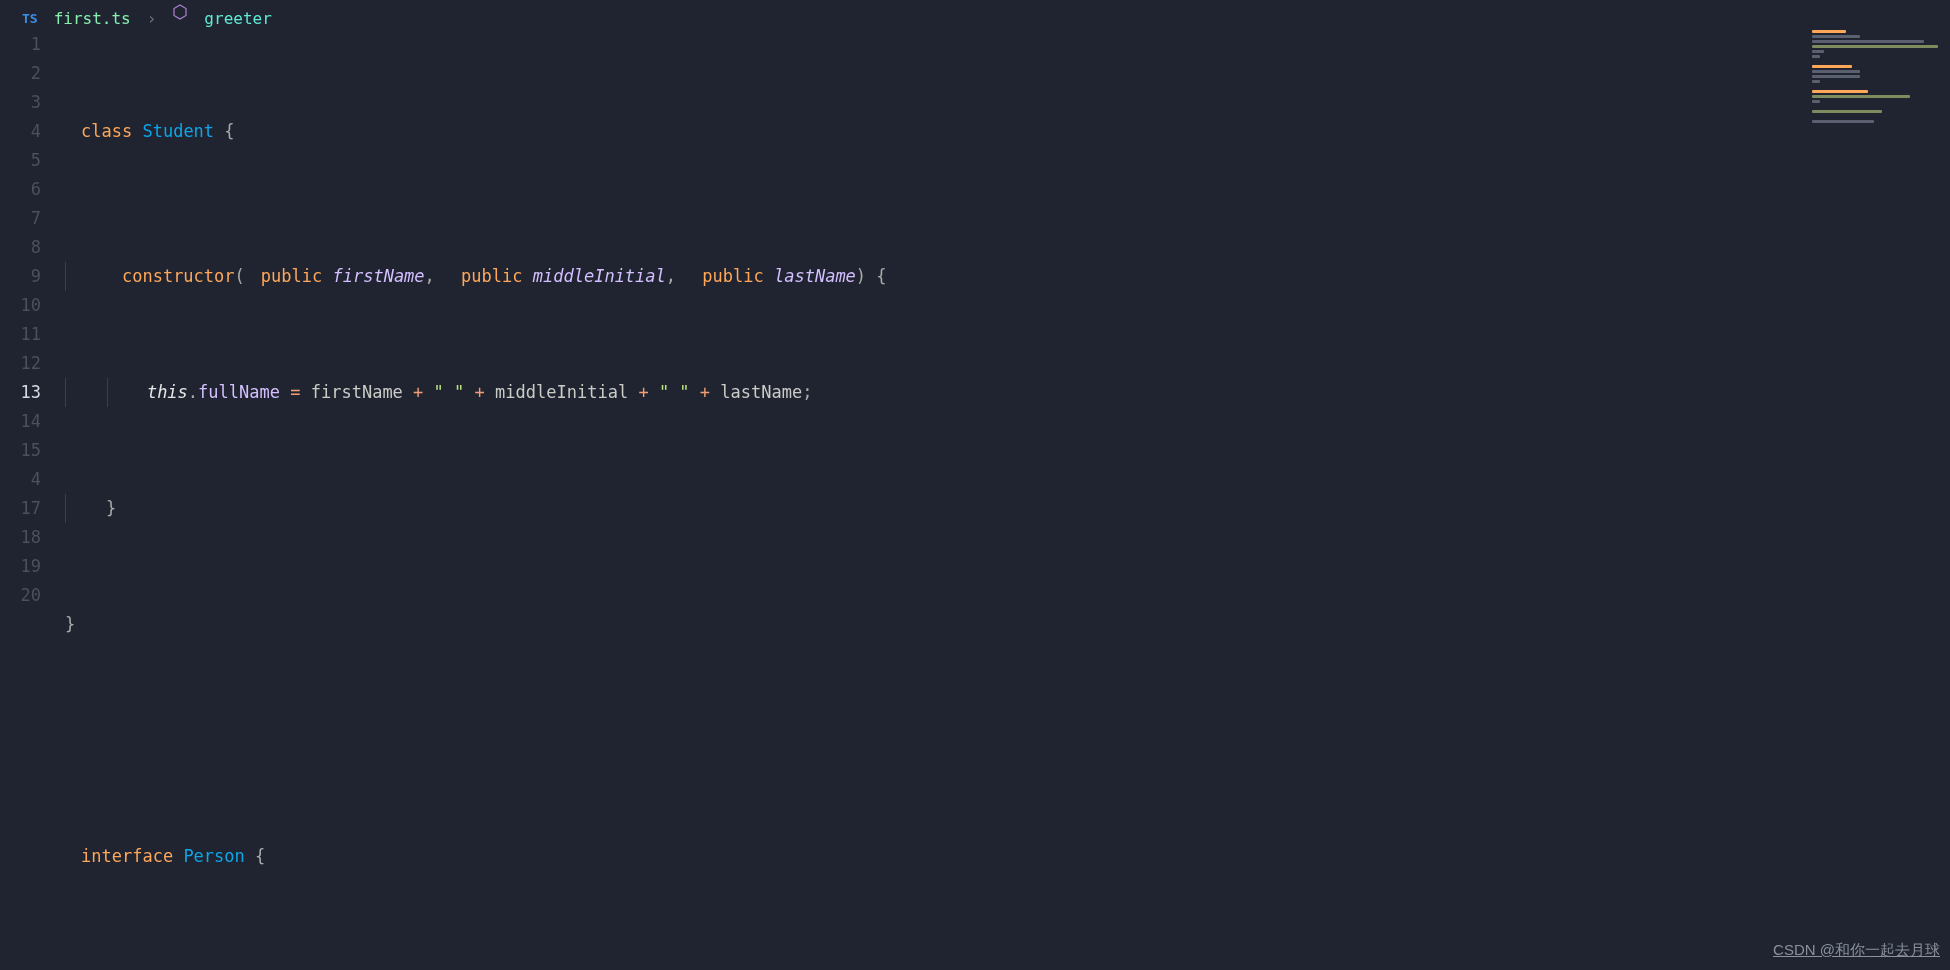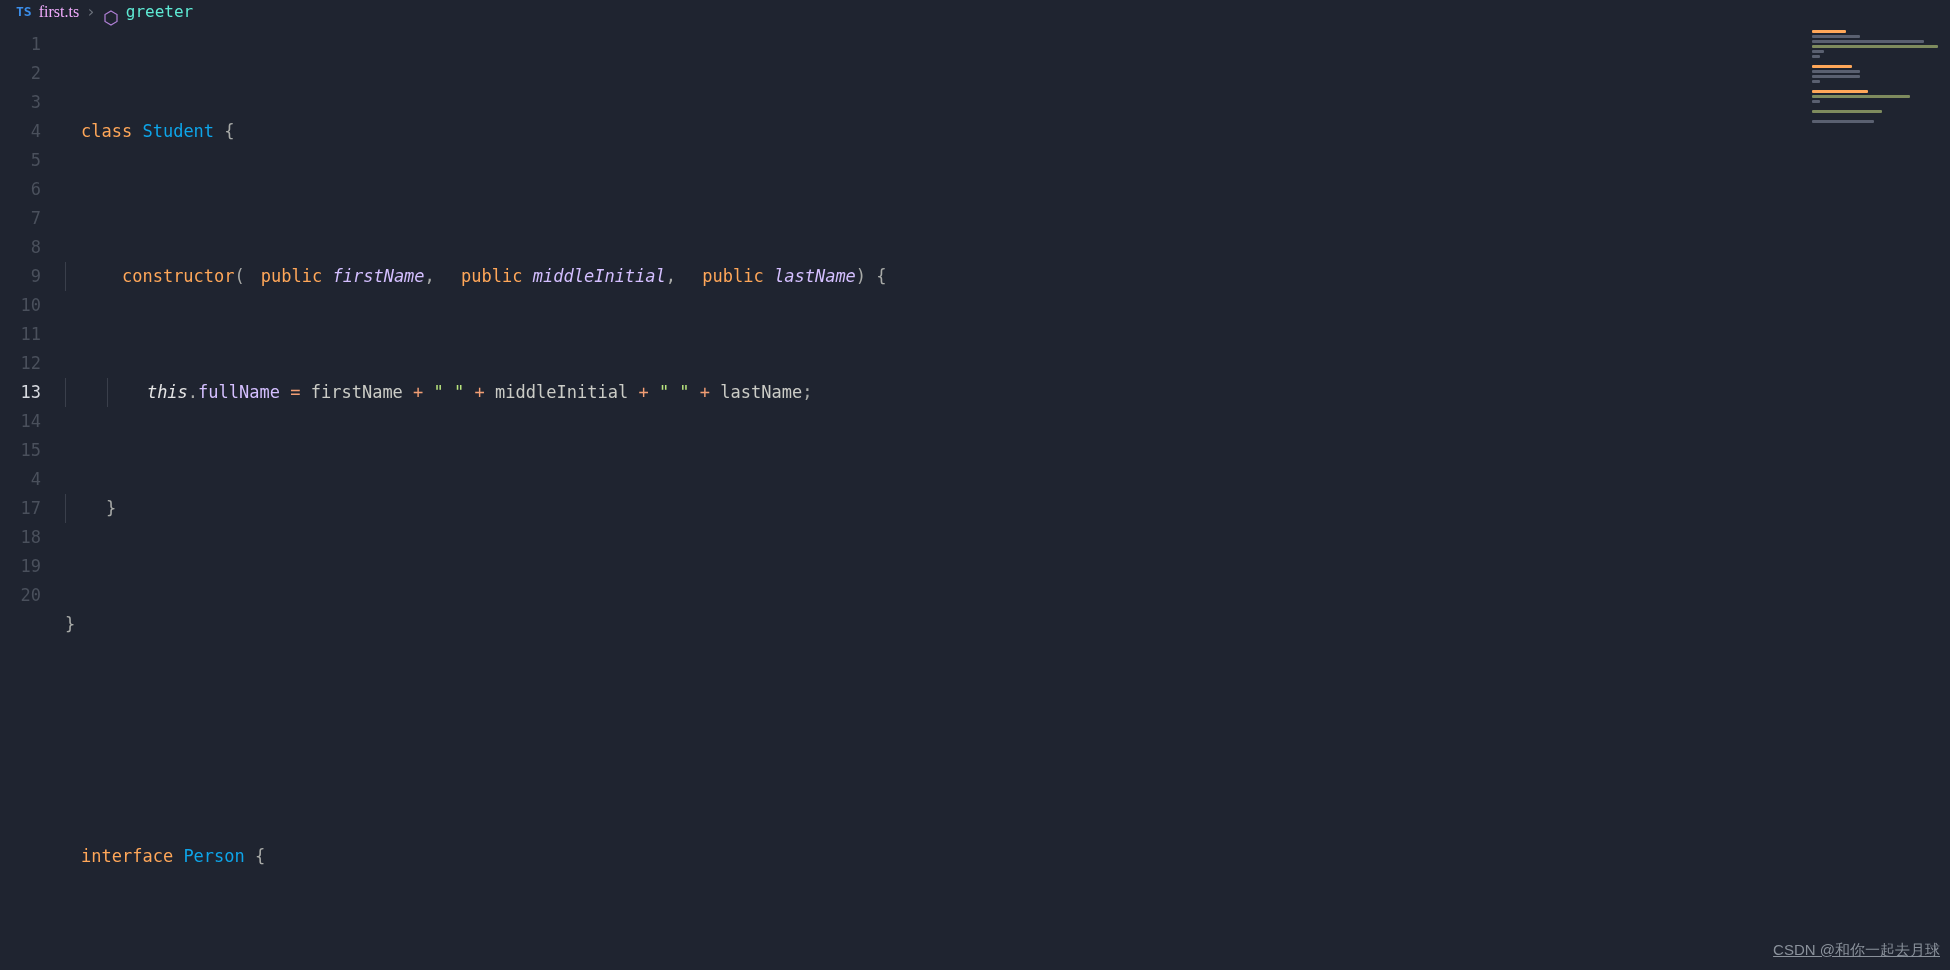--- a/index.html
+++ b/index.html
@@ -9,33 +9,33 @@
   font-family: "Menlo", "Consolas", "Monaco", monospace;
   font-size: 17px;
   line-height: 29px;
   width: 1950px;
   height: 970px;
   overflow: hidden;
   position: relative;
 }
 .breadcrumb {
   display: flex;
-  align-items: flex-end;
-  gap: 7px;
-  padding: 4px 16px;
+  align-items: flex-start;
+  gap: 16px;
+  padding: 4px 22px;
   height: 30px;
   font-size: 16px;
   color: #8a919b;
 }
 .breadcrumb .ts-badge {
   color: #3b8eea;
   font-weight: bold;
   font-size: 13px;
 }
-.breadcrumb .filename { color: #f0abfc; font-family: Liberation Serif, serif; }
+.breadcrumb .filename { color: #86efac; }
 .breadcrumb .chev { color: #6c727c; }
 .breadcrumb .sym-icon svg { display: block; }
 .breadcrumb .symbol { color: #5eead4; }
 
 .editor {
   display: flex;
   font-variant-ligatures: none;
 }
 .gutter {
   width: 65px;

